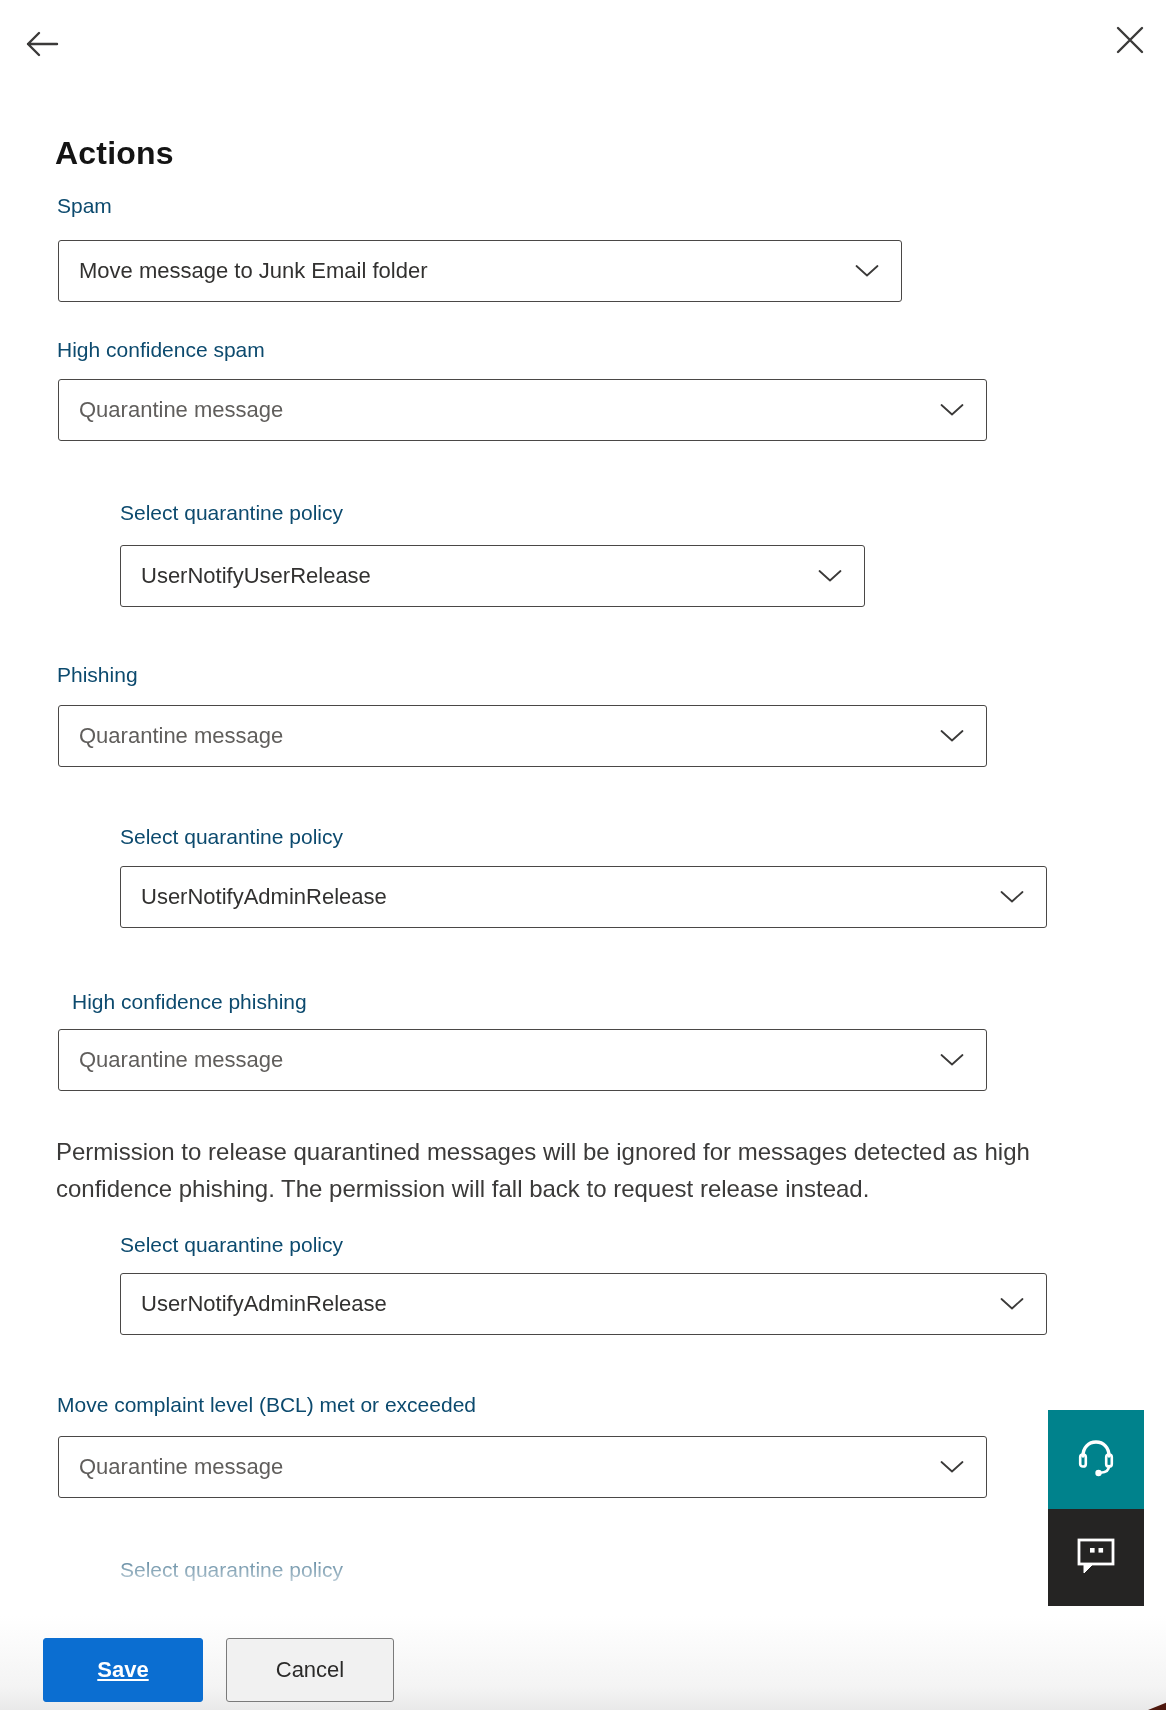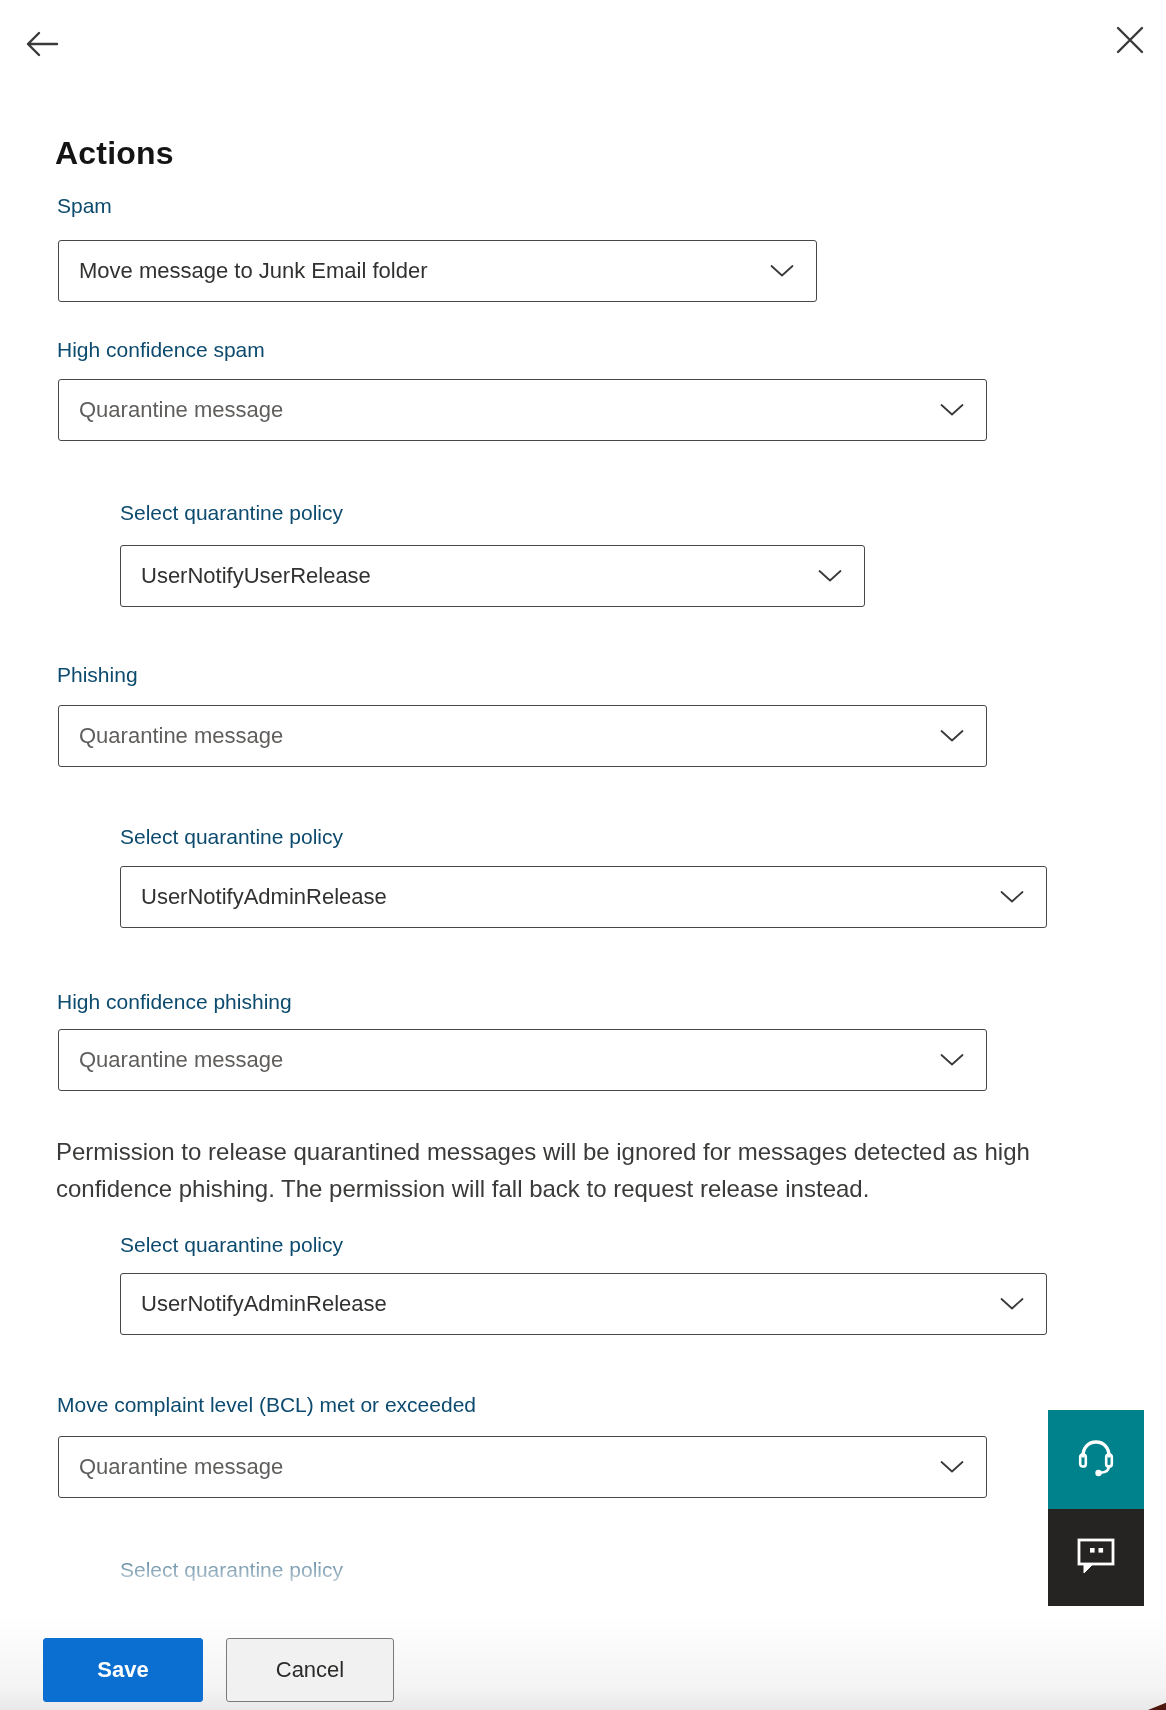--- a/index.html
+++ b/index.html
@@ -23,21 +23,21 @@
   .dd-chevron{position:absolute;right:22px;top:50%;transform:translateY(-50%);line-height:0;}
   
   .note{position:absolute;left:56px;top:1133px;width:985px;font-size:24px;line-height:37px;color:#3b3a39;}
   
   .footer-fade{position:absolute;left:0;top:1540px;width:1166px;height:76px;
     background:linear-gradient(to bottom, rgba(255,255,255,0) 0px, #ffffff 58px);z-index:5;}
   .footer{position:absolute;left:0;top:1616px;width:1166px;height:94px;
     background:linear-gradient(to bottom,#ffffff 0%,#f4f4f4 75%,#e9e9e9 100%);z-index:5;}
   .btn{position:absolute;z-index:6;border-radius:3px;font-family:"Liberation Sans",sans-serif;
     font-size:22px;display:flex;align-items:center;justify-content:center;cursor:pointer;box-sizing:border-box;}
-  .btn-primary{left:43px;top:1638px;width:160px;height:64px;background:#0b6ed1;border:1px solid #0b6ed1;color:#fff;font-weight:600;}
+  .btn-primary{left:43px;top:1638px;width:160px;height:64px;background:#0b6ed1;border:1px solid #0b6ed1;color:#fff;font-weight:600;text-decoration:underline;}
   .btn-secondary{left:226px;top:1638px;width:168px;height:64px;background:#f1f1f1;border:1px solid #7a7a7a;color:#2b2a29;text-align:right;}
   
   .side-btn{position:absolute;left:1048px;width:96px;z-index:6;border:none;display:flex;align-items:center;justify-content:center;cursor:pointer;padding:0;}
   .side-help{top:1410px;height:99px;background:#00828c;}
   .side-feedback{top:1509px;height:97px;background:#252423;}
   
   .clipped-lbl{z-index:1;}
   .corner-sliver{position:absolute;right:0;bottom:0;width:18px;height:8px;background:#4e180e;
     clip-path:polygon(0 100%,100% 10%,100% 100%);z-index:7;}
 </style>
@@ -57,21 +57,21 @@
     <span>
       <svg width="30" height="30" viewBox="0 0 30 30">
         <path d="M3 3 L27 27 M27 3 L3 27" fill="none" stroke="#3b3a39" stroke-width="2.4" stroke-linecap="round"></path>
       </svg>
     </span>
   </button>
 
   <div class="page-title">Actions</div>
 
   <div class="lbl" style="left:57px;top:194px;">Spam</div>
-  <div class="dd" style="left:58px;top:240px;width:759px;">
+  <div class="dd" style="left:58px;top:240px;width:844px;">
     <span class="dd-text">Move message to Junk Email folder</span>
     <span class="dd-chevron">
       <svg width="24" height="13" viewBox="0 0 24 13">
           <path d="M1.5 1.5 L12 11 L22.5 1.5" fill="none" stroke="#3b3a39" stroke-width="1.8" stroke-linecap="round" stroke-linejoin="round"></path>
         </svg>
     </span>
   </div>
 
   <div class="lbl" style="left:57px;top:338px;">High confidence spam</div>
   <div class="dd gray" style="left:58px;top:379px;width:929px;">
@@ -104,21 +104,21 @@
   <div class="lbl" style="left:120px;top:825px;">Select quarantine policy</div>
   <div class="dd" style="left:120px;top:866px;width:927px;">
     <span class="dd-text">UserNotifyAdminRelease</span>
     <span class="dd-chevron">
       <svg width="24" height="13" viewBox="0 0 24 13">
           <path d="M1.5 1.5 L12 11 L22.5 1.5" fill="none" stroke="#3b3a39" stroke-width="1.8" stroke-linecap="round" stroke-linejoin="round"></path>
         </svg>
     </span>
   </div>
 
-  <div class="lbl" style="left:57px;top:990px;">High confidence phishing</div>
+  <div class="lbl" style="left:72px;top:990px;">High confidence phishing</div>
   <div class="dd gray" style="left:58px;top:1029px;width:929px;">
     <span class="dd-text">Quarantine message</span>
     <span class="dd-chevron">
       <svg width="24" height="13" viewBox="0 0 24 13">
           <path d="M1.5 1.5 L12 11 L22.5 1.5" fill="none" stroke="#3b3a39" stroke-width="1.8" stroke-linecap="round" stroke-linejoin="round"></path>
         </svg>
     </span>
   </div>
   <div class="note">Permission to release quarantined messages will be ignored for messages detected as high confidence phishing. The permission will fall back to request release instead.</div>
   <div class="lbl" style="left:120px;top:1233px;">Select quarantine policy</div>

